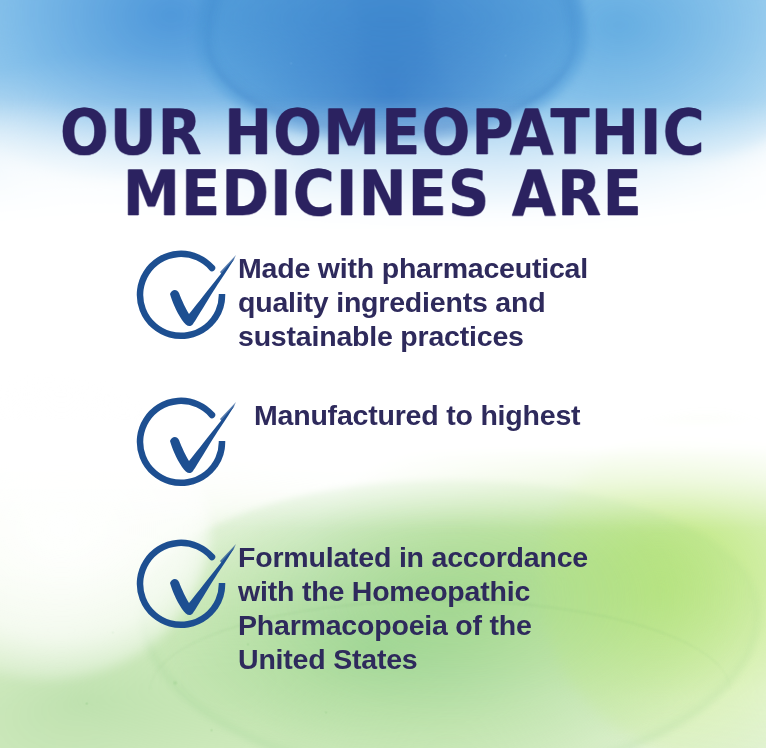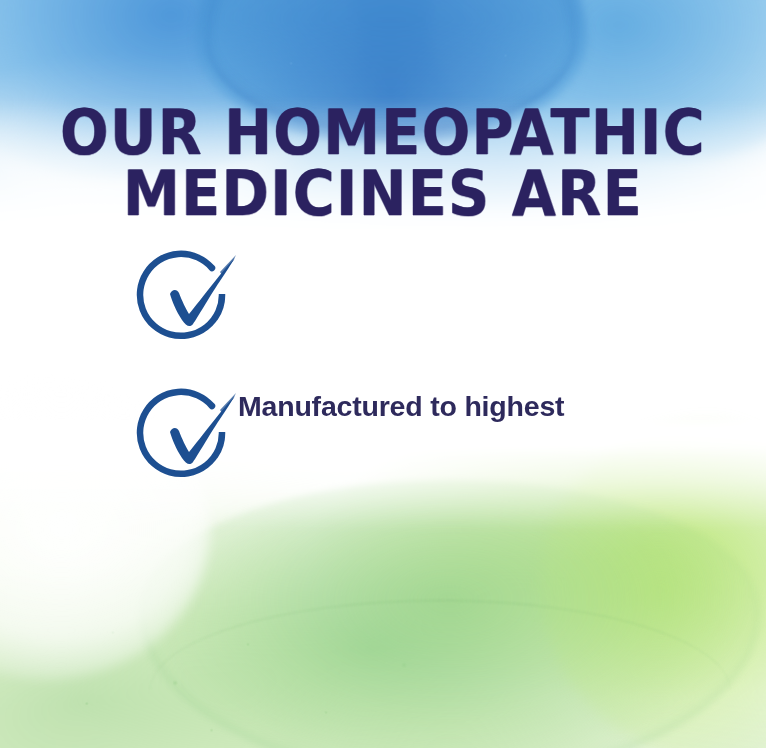--- a/index.html
+++ b/index.html
@@ -251,21 +251,21 @@
     padding-top: 8px;
     max-width: 400px;
   }
   .item-text .tl {
     display: block;
     white-space: nowrap;
   }
 
   
   .list-item.i1 { margin-bottom: 36px; }
-  .list-item.i2 { margin-bottom: 40px; }
+  .list-item.i2 { margin-bottom: 40px; gap: 16px; }
   .list-item.i3 { margin-bottom: 0; }
 </style>
 </head>
 <body>
 
 <div id="poster">
 
   <div>
     <div class="wc-layer blue-main"></div>
     <div class="wc-layer blue-left-blob"></div>
@@ -305,20 +305,25 @@
                      C 36 52 40 62 46 71
                      C 50 77 54 79 57 75
                      C 62 68 72 50 84 32
                      C 90 23 95 15 99 9
                      C 94 14 87 22 80 31
                      C 68 46 58 59 53 65
                      C 50 60 46 52 43 44
                      C 41 40 36 40 34 45 Z" fill="#1d4f91"></path>
             <path d="M 84 23 L 100 6 L 97 12 L 86 26 Z" fill="#1d4f91" opacity="0.75"></path>
           </svg>
+        </div>
+        <div class="item-text">
+          <span class="tl">Made with pharmaceutical</span>
+          <span class="tl">quality ingredients and</span>
+          <span class="tl">sustainable practices</span>
         </div>
       </div>
 
       <div class="list-item i2">
         <div class="check-wrap">
           <svg width="102" height="96" viewBox="0 0 102 96" xmlns="http://www.w3.org/2000/svg">
             <path d="M 76 19
                      A 41 41 0 1 0 86 45
                      A 41 41 0 0 1 79 69" fill="none" stroke="#1d4f91" stroke-width="6.5" stroke-linecap="round"></path>
             <path d="M 34 45
@@ -331,16 +336,41 @@
                      C 50 60 46 52 43 44
                      C 41 40 36 40 34 45 Z" fill="#1d4f91"></path>
             <path d="M 84 23 L 100 6 L 97 12 L 86 26 Z" fill="#1d4f91" opacity="0.75"></path>
           </svg>
         </div>
         <div class="item-text">
           <span class="tl">Manufactured to highest</span>
         </div>
       </div>
 
+      <div class="list-item i3">
+        <div class="check-wrap">
+          <svg width="102" height="96" viewBox="0 0 102 96" xmlns="http://www.w3.org/2000/svg">
+            <path d="M 76 19
+                     A 41 41 0 1 0 86 45
+                     A 41 41 0 0 1 79 69" fill="none" stroke="#1d4f91" stroke-width="6.5" stroke-linecap="round"></path>
+            <path d="M 34 45
+                     C 36 52 40 62 46 71
+                     C 50 77 54 79 57 75
+                     C 62 68 72 50 84 32
+                     C 90 23 95 15 99 9
+                     C 94 14 87 22 80 31
+                     C 68 46 58 59 53 65
+                     C 50 60 46 52 43 44
+                     C 41 40 36 40 34 45 Z" fill="#1d4f91"></path>
+            <path d="M 84 23 L 100 6 L 97 12 L 86 26 Z" fill="#1d4f91" opacity="0.75"></path>
+          </svg>
+        </div>
+        <div class="item-text">
+          <span class="tl">Formulated in accordance</span>
+          <span class="tl">with the Homeopathic</span>
+          <span class="tl">Pharmacopoeia of the</span>
+          <span class="tl">United States</span>
+        </div>
+      </div>
 
     </div>
   </div>
 </div>
 
 </body></html>

